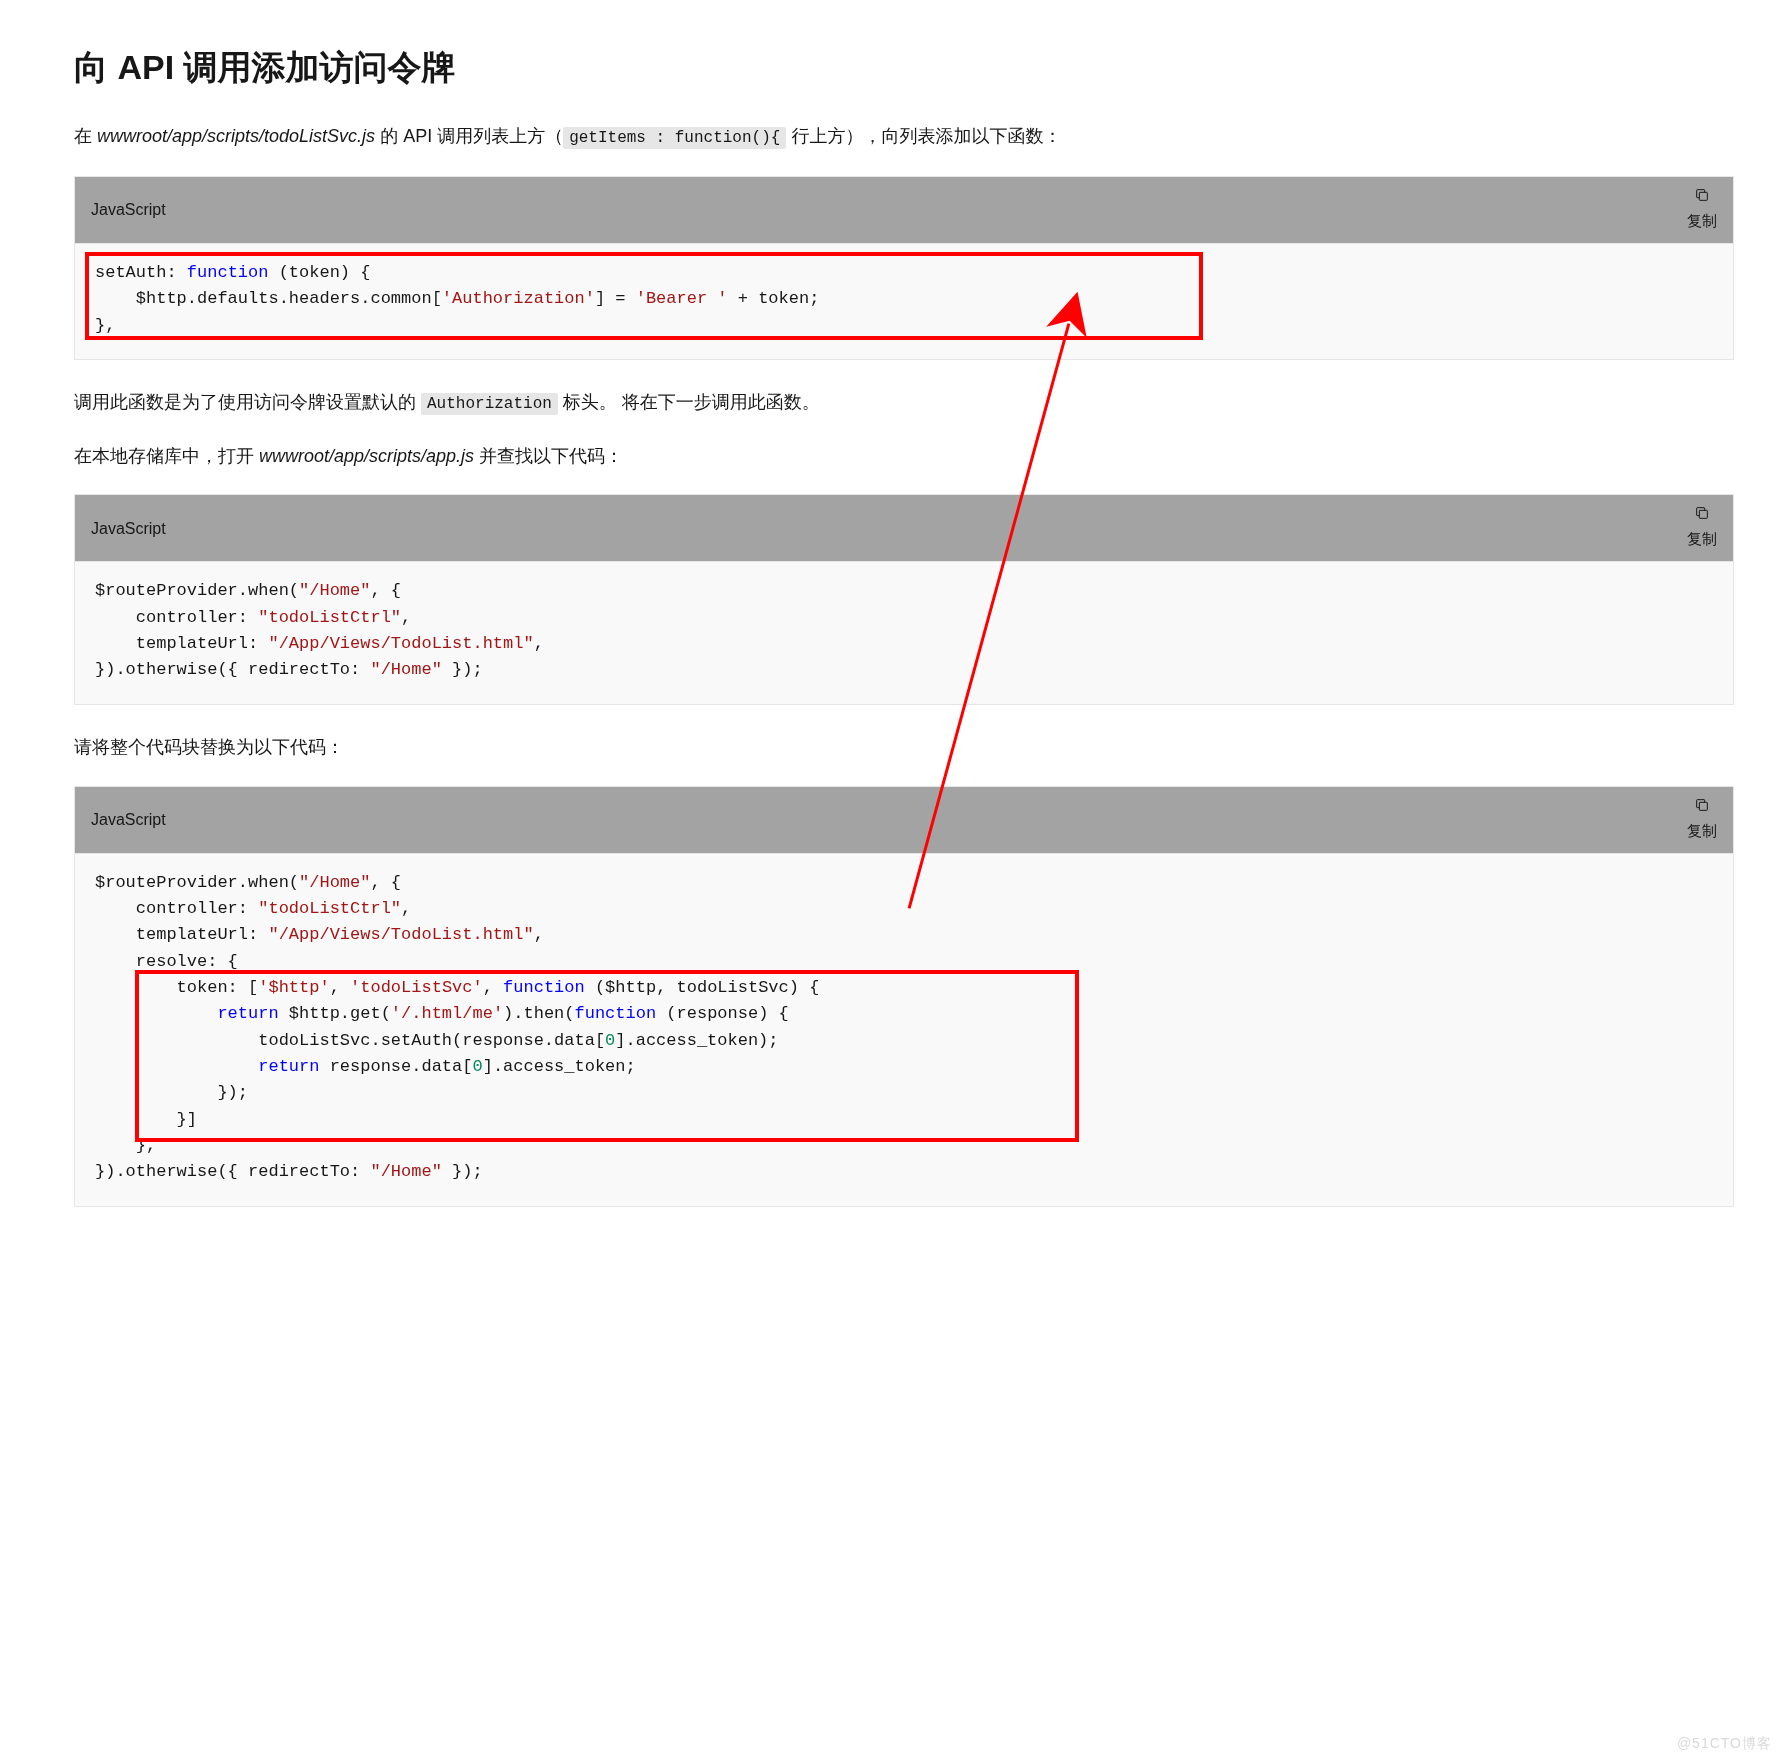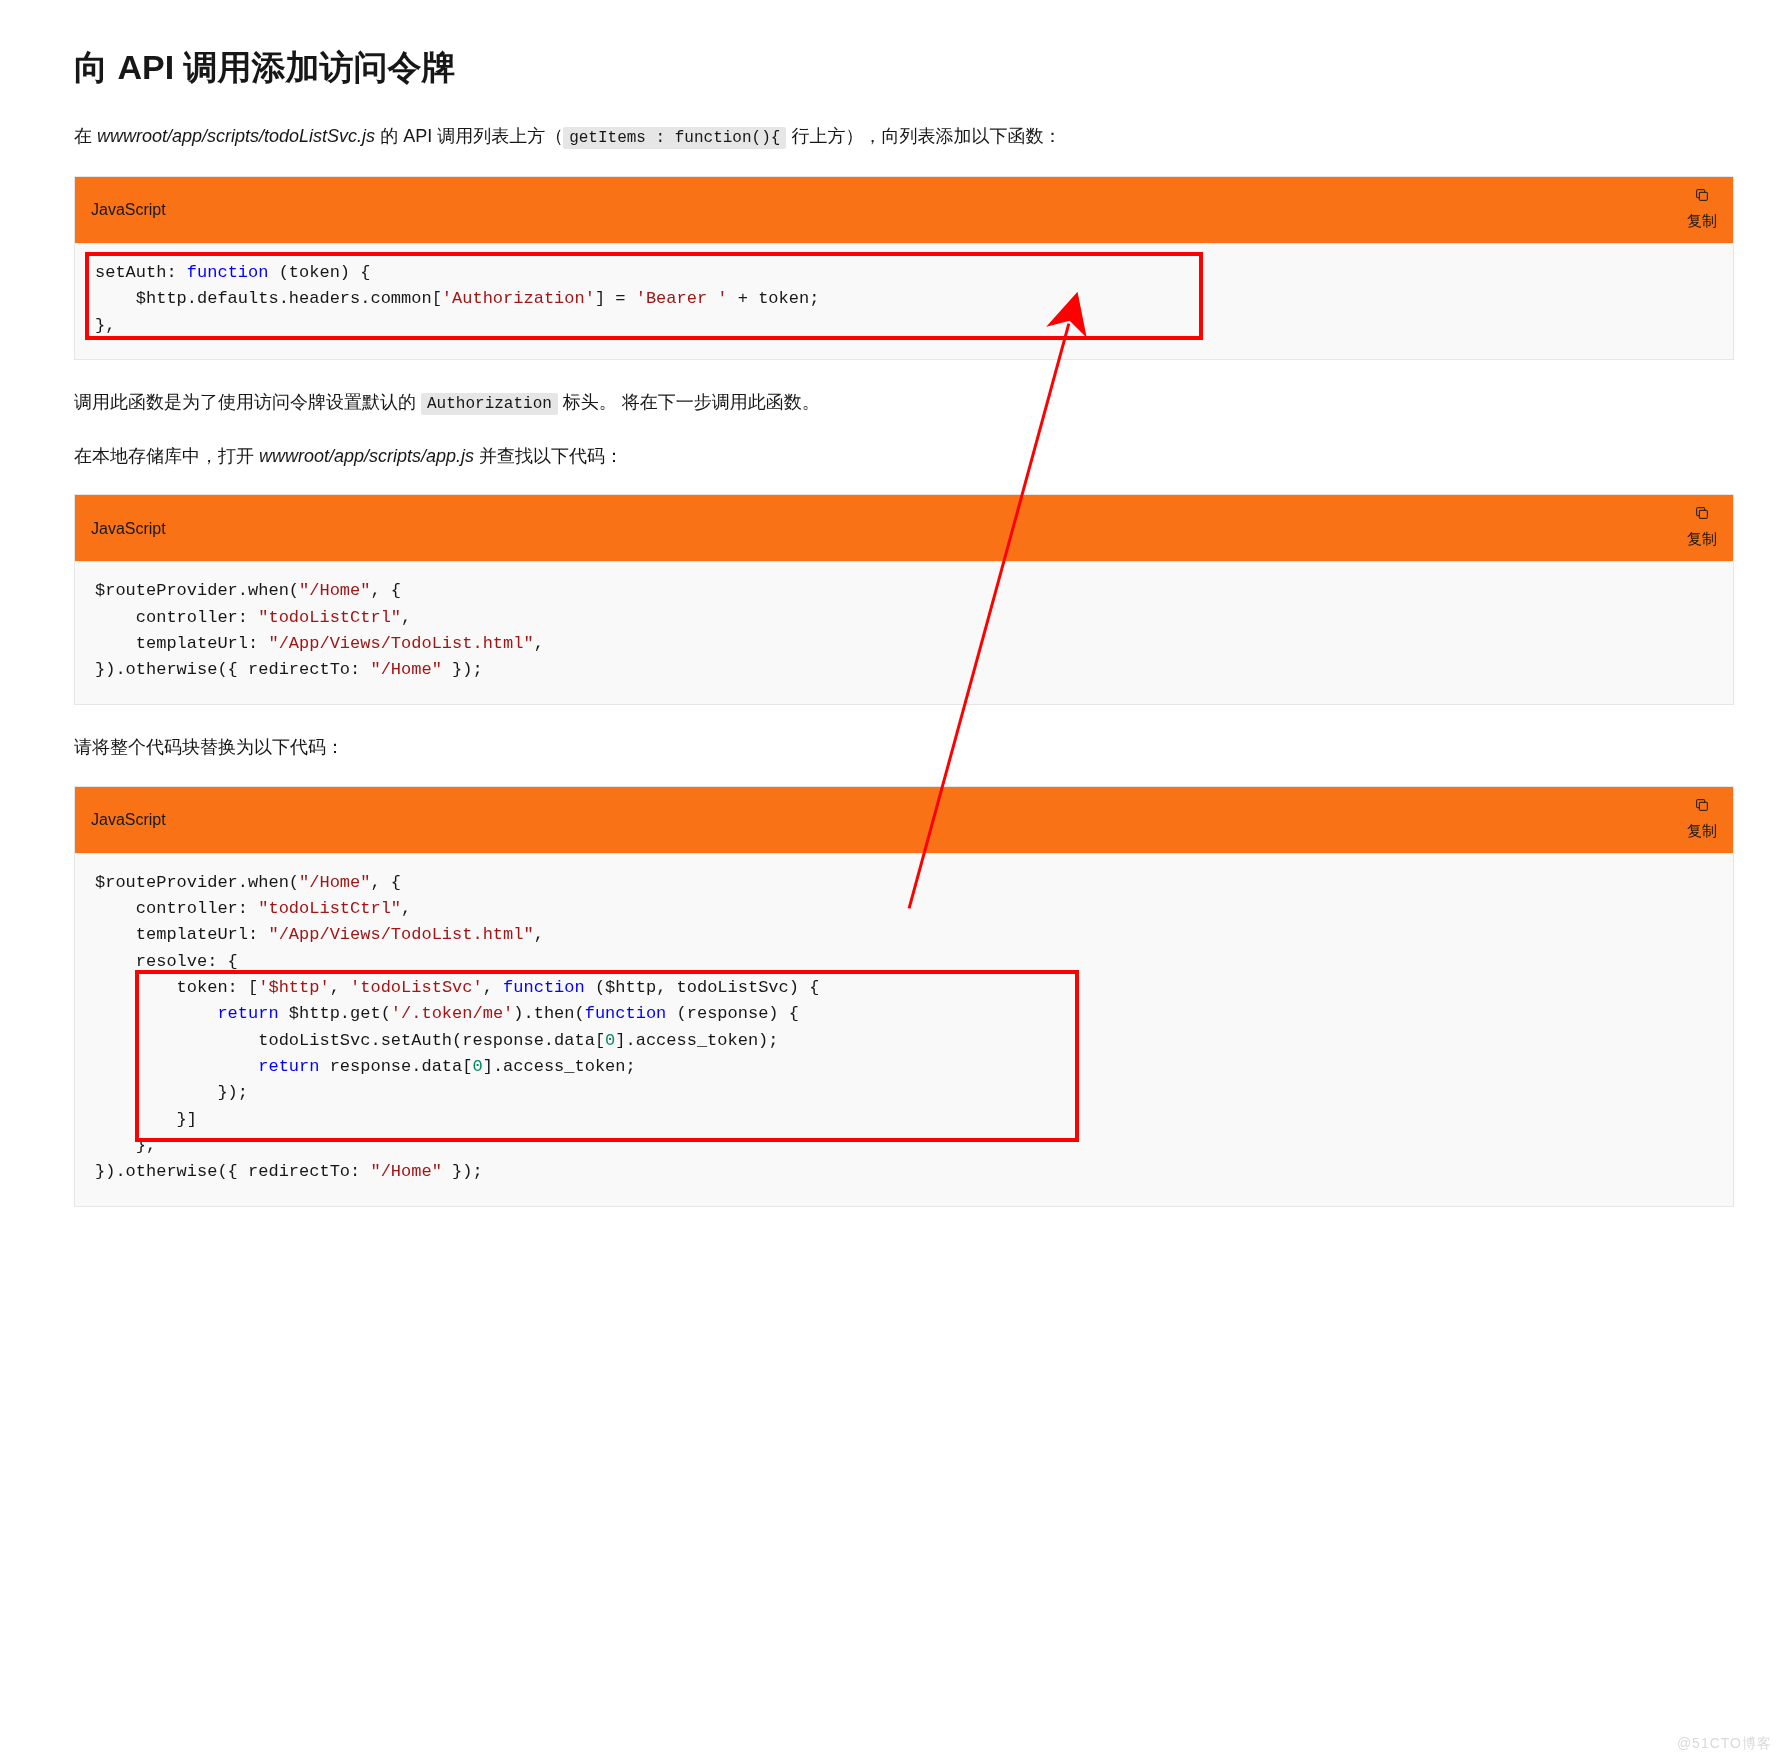--- a/index.html
+++ b/index.html
@@ -23,21 +23,21 @@
   code.inline {
     font-family: Consolas, "Courier New", monospace;
     background: #e6e6e6;
     padding: 2px 6px;
     border-radius: 2px;
     font-size: 16px;
   }
   .codeblock {
     border: 1px solid #e6e6e6;
     margin-bottom: 28px;
-    background: #f97316;
+    background: #a3a3a3;
   }
   .codeheader {
     display: flex;
     justify-content: space-between;
     align-items: center;
     padding: 10px 16px;
     font-size: 16px;
     color: #171717;
   }
   .copy-btn {
@@ -155,21 +155,21 @@
             <path d="M16 8V5a1 1 0 0 0-1-1H5a1 1 0 0 0-1 1v10a1 1 0 0 0 1 1h3"></path>
           </svg>
       <span>复制</span>
     </span>
   </div>
   <pre id="pre3"><span>$routeProvider.when(</span><span class="str">"/Home"</span><span>, {</span>
 <span>    controller: </span><span class="str">"todoListCtrl"</span><span>,</span>
 <span>    templateUrl: </span><span class="str">"/App/Views/TodoList.html"</span><span>,</span>
 <span>    resolve: {</span>
 <span>        token: [</span><span class="str">'$http'</span><span>, </span><span class="str">'todoListSvc'</span><span>, </span><span class="kw">function</span><span> ($http, todoListSvc) {</span>
-<span>            </span><span class="kw">return</span><span> $http.get(</span><span class="str">'/.token/me'</span><span>).then(</span><span class="kw">function</span><span> (response) {</span>
+<span>            </span><span class="kw">return</span><span> $http.get(</span><span class="str">'/.html/me'</span><span>).then(</span><span class="kw">function</span><span> (response) {</span>
 <span>                todoListSvc.setAuth(response.data[</span><span class="num">0</span><span>].access_token);</span>
 <span>                </span><span class="kw">return</span><span> response.data[</span><span class="num">0</span><span>].access_token;</span>
 <span>            });</span>
 <span>        }]</span>
 <span>    },</span>
 <span>}).otherwise({ redirectTo: </span><span class="str">"/Home"</span><span> });</span>
 <div class="box-red" style="left:60px; top:116px; width:936px; height:164px;"></div></pre>
 </div>
 
 

